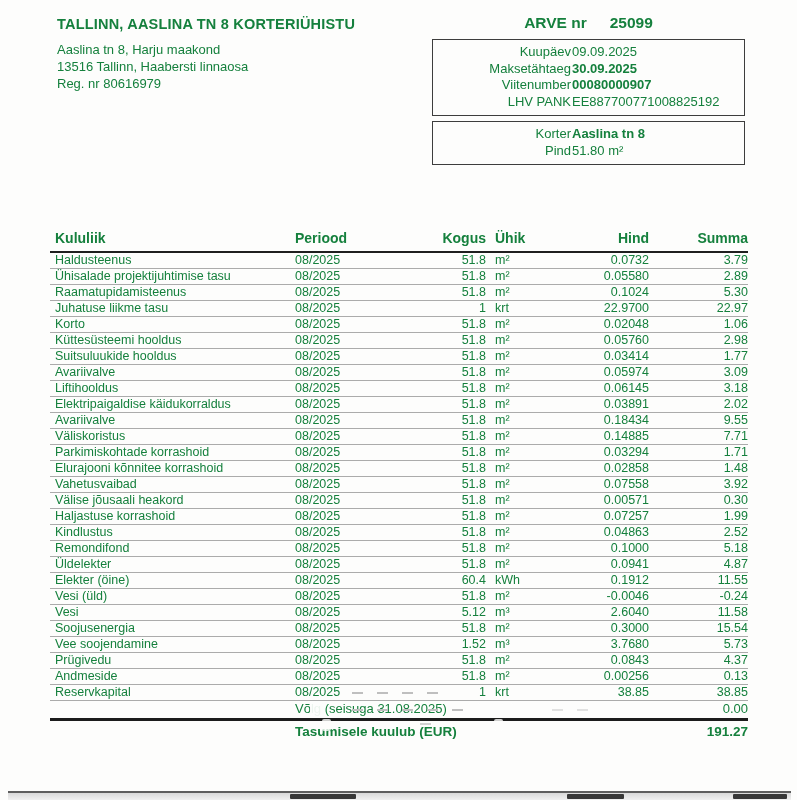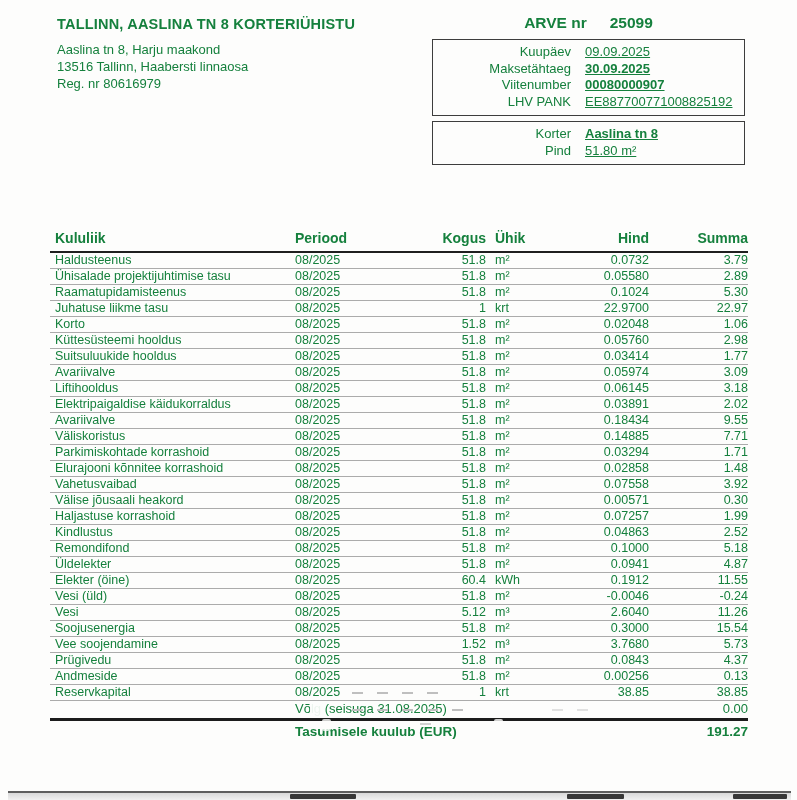--- a/index.html
+++ b/index.html
@@ -19,21 +19,21 @@
   .seller-name { font-weight: bold; font-size: 14.5px; letter-spacing: .2px; margin-bottom: 9px; }
   .seller-line { font-size: 13px; line-height: 17px; }
 
   
   .meta { position: absolute; left: 432px; top: 14px; width: 313px; }
   .meta-title { text-align: center; font-weight: bold; font-size: 15.5px; margin-bottom: 7px; }
   .meta-title .num { margin-left: 23px; }
   .meta-box { border: 1.5px solid #3d3d3d; padding: 4px 6px 5px 0; margin-bottom: 5px; background: #fdfdfc; }
   .meta-row { display: flex; font-size: 13px; line-height: 16.5px; }
   .meta-label { width: 138px; text-align: right; flex: none; }
-  .meta-value { margin-left: 14px; white-space: nowrap; text-decoration: underline; }
+  .meta-value { margin-left: 1px; white-space: nowrap; }
   .bold { font-weight: bold; }
 
   
   table.invoice { position: absolute; left: 50px; top: 228px; width: 698px; border-collapse: collapse; table-layout: fixed; }
   col.c0 { width: 245px; } col.c1 { width: 115px; } col.c2 { width: 76px; }
   col.c3 { width: 64px; }  col.c4 { width: 99px; }  col.c5 { width: 99px; }
   th { font-weight: bold; font-size: 14px; text-align: left; padding: 2px 0 5px 0; border-bottom: 2px solid #1f1f1f; }
   th.pad-l, td.pad-l { padding-left: 5px; }
   th.unit, td.unit { padding-left: 9px; }
   th.r, td.r { text-align: right; }
@@ -295,21 +295,21 @@
           <td class="unit">m²</td>
           <td class="r">-0.0046</td>
           <td class="r">-0.24</td>
         </tr>
         <tr>
           <td class="pad-l">Vesi</td>
           <td>08/2025</td>
           <td class="r">5.12</td>
           <td class="unit">m³</td>
           <td class="r">2.6040</td>
-          <td class="r">11.26</td>
+          <td class="r">11.58</td>
         </tr>
         <tr>
           <td class="pad-l">Soojusenergia</td>
           <td>08/2025</td>
           <td class="r">51.8</td>
           <td class="unit">m²</td>
           <td class="r">0.3000</td>
           <td class="r">15.54</td>
         </tr>
         <tr>

